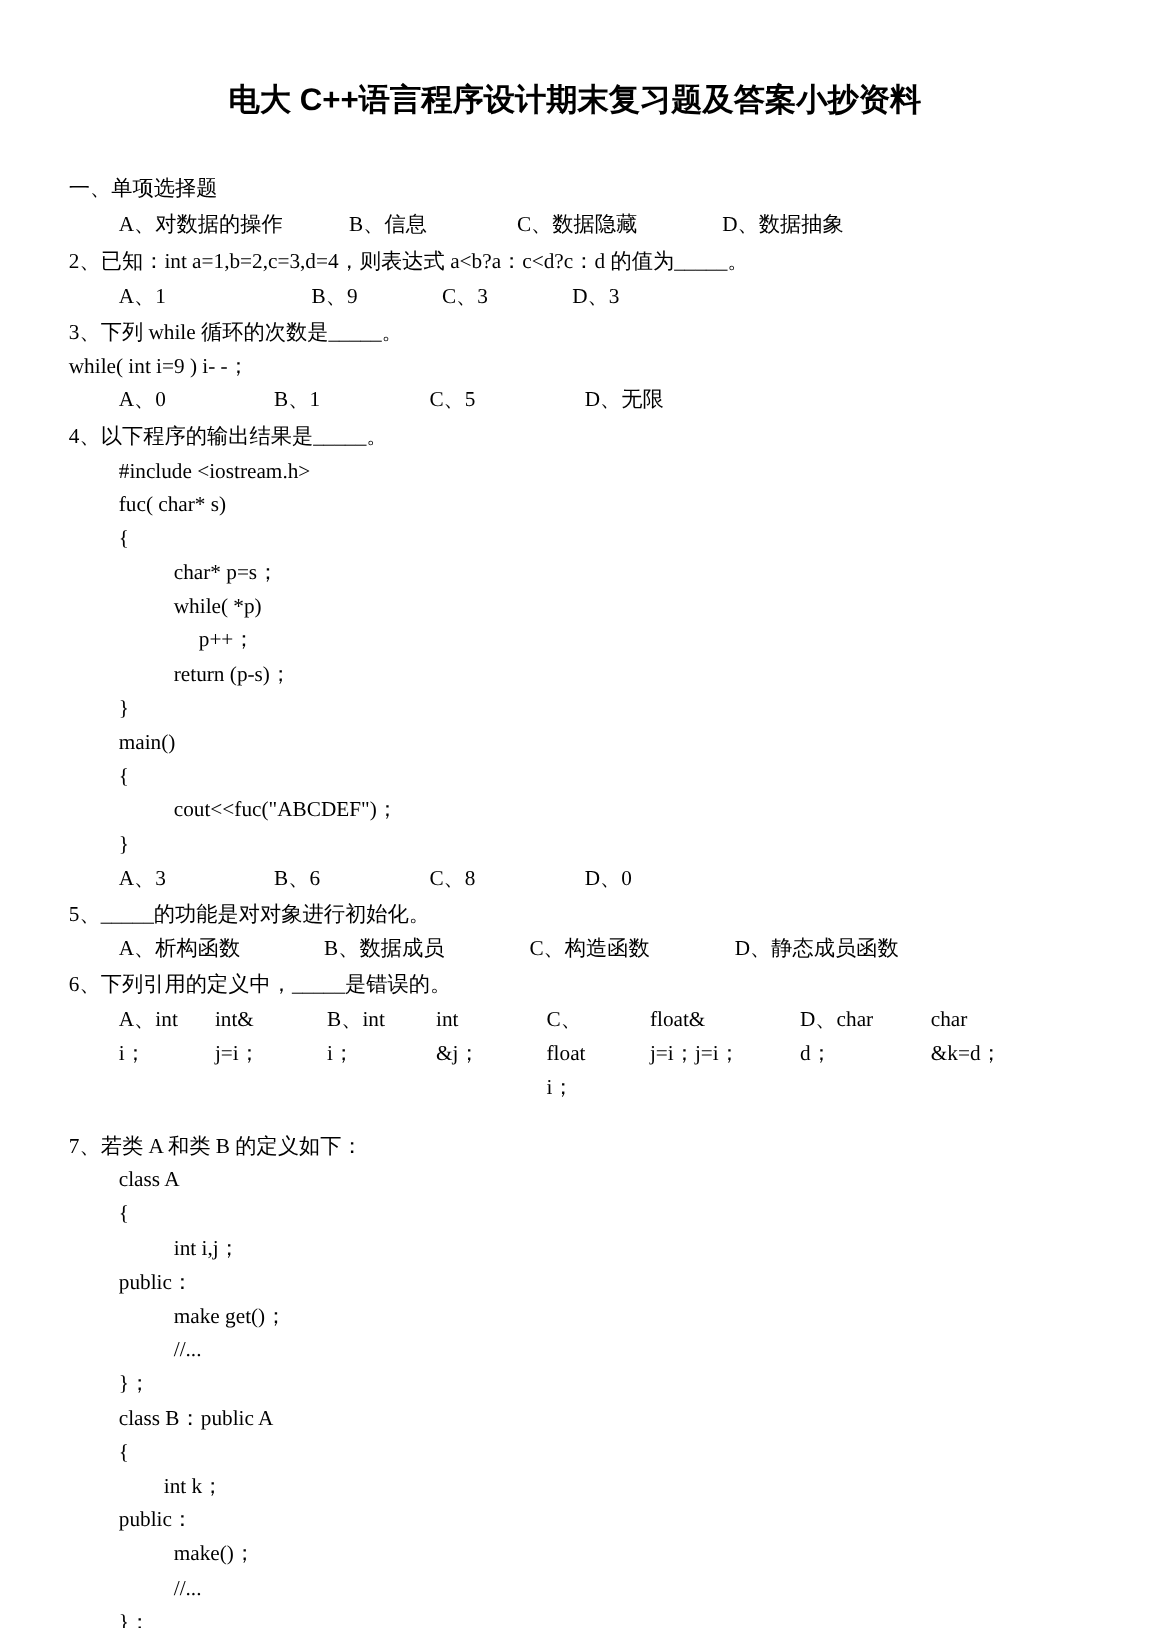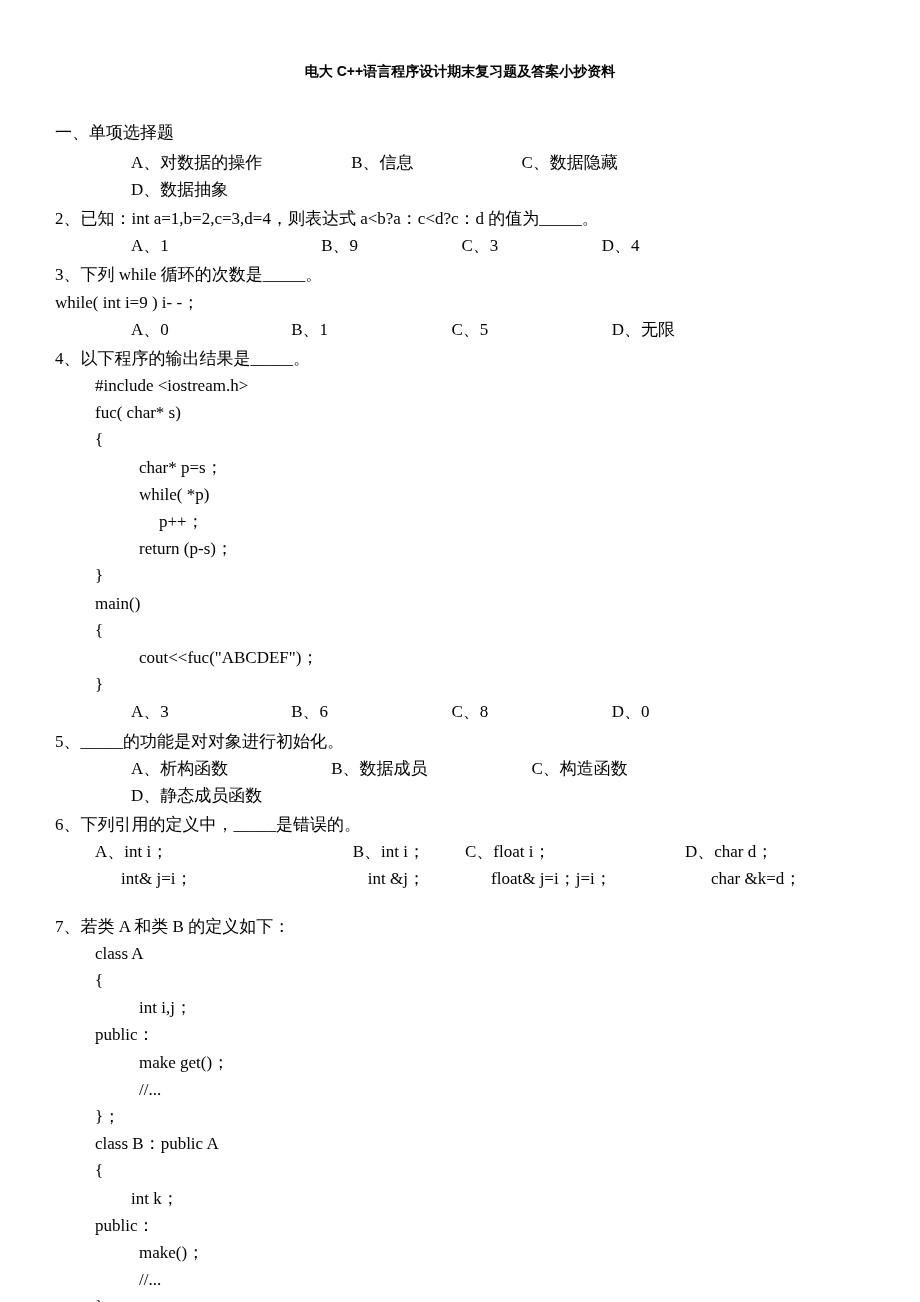--- a/index.html
+++ b/index.html
@@ -8,21 +8,21 @@
       margin: 0;
       padding: 60px 55px 40px 55px;
       width: 920px;
       box-sizing: border-box;
       font-size: 17px;
       line-height: 1.6;
       color: #000;
     }
     .title {
       font-family: "SimHei", "黑体", sans-serif;
-      font-size: 14px;
+      font-size: 25px;
       font-weight: bold;
       text-align: center;
       margin-bottom: 28px;
     }
     .section-heading {
       font-size: 17px;
       margin-bottom: 2px;
       margin-top: 37px;
     }
     .question {
@@ -30,43 +30,42 @@
     }
     .q-line {
       display: block;
     }
     .opts {
       padding-left: 40px;
     }
     .opt {
       display: inline-block;
       min-width: 150px;
-      margin-left: 36px;
     }
     .code-block {
       padding-left: 40px;
       font-family: "Times New Roman", serif;
     }
     .code-block div {
       white-space: pre;
     }
     .no-left {
       padding-left: 0;
     }
     .q6opts {
       display: flex;
       padding-left: 40px;
     }
     .q6col {
       display: flex;
-      flex-direction: column;
+      flex-direction: row;
       margin-right: 40px;
     }
     .q6col.c1 { width: 140px; }
-    .q6col.c2 { width: 150px; text-align: right; }
+    .q6col.c2 { width: 150px; }
     .q6col.c3 { width: 180px; }
     .q6col.c4 { width: auto; }
   </style>
 </head>
 <body>
 
 <div class="title">电大 C++语言程序设计期末复习题及答案小抄资料</div>
 
 <div class="section-heading">一、单项选择题</div>
 
@@ -78,21 +77,21 @@
     <span class="opt">D、数据抽象</span>
   </div>
 </div>
 
 <div class="question">
   <span class="q-line">2、已知：int a=1,b=2,c=3,d=4，则表达式 a&lt;b?a：c&lt;d?c：d 的值为_____。</span>
   <div class="opts">
     <span class="opt" style="min-width:150px">A、1</span>
     <span class="opt" style="min-width:100px">B、9</span>
     <span class="opt" style="min-width:100px">C、3</span>
-    <span class="opt">D、4</span>
+    <span class="opt">D、3</span>
   </div>
 </div>
 
 <div class="question">
   <span class="q-line">3、下列 while 循环的次数是_____。</span>
   <div class="no-left">while( int i=9 ) i- -；</div>
   <div class="opts">
     <span class="opt" style="min-width:120px">A、0</span>
     <span class="opt" style="min-width:120px">B、1</span>
     <span class="opt" style="min-width:120px">C、5</span>

